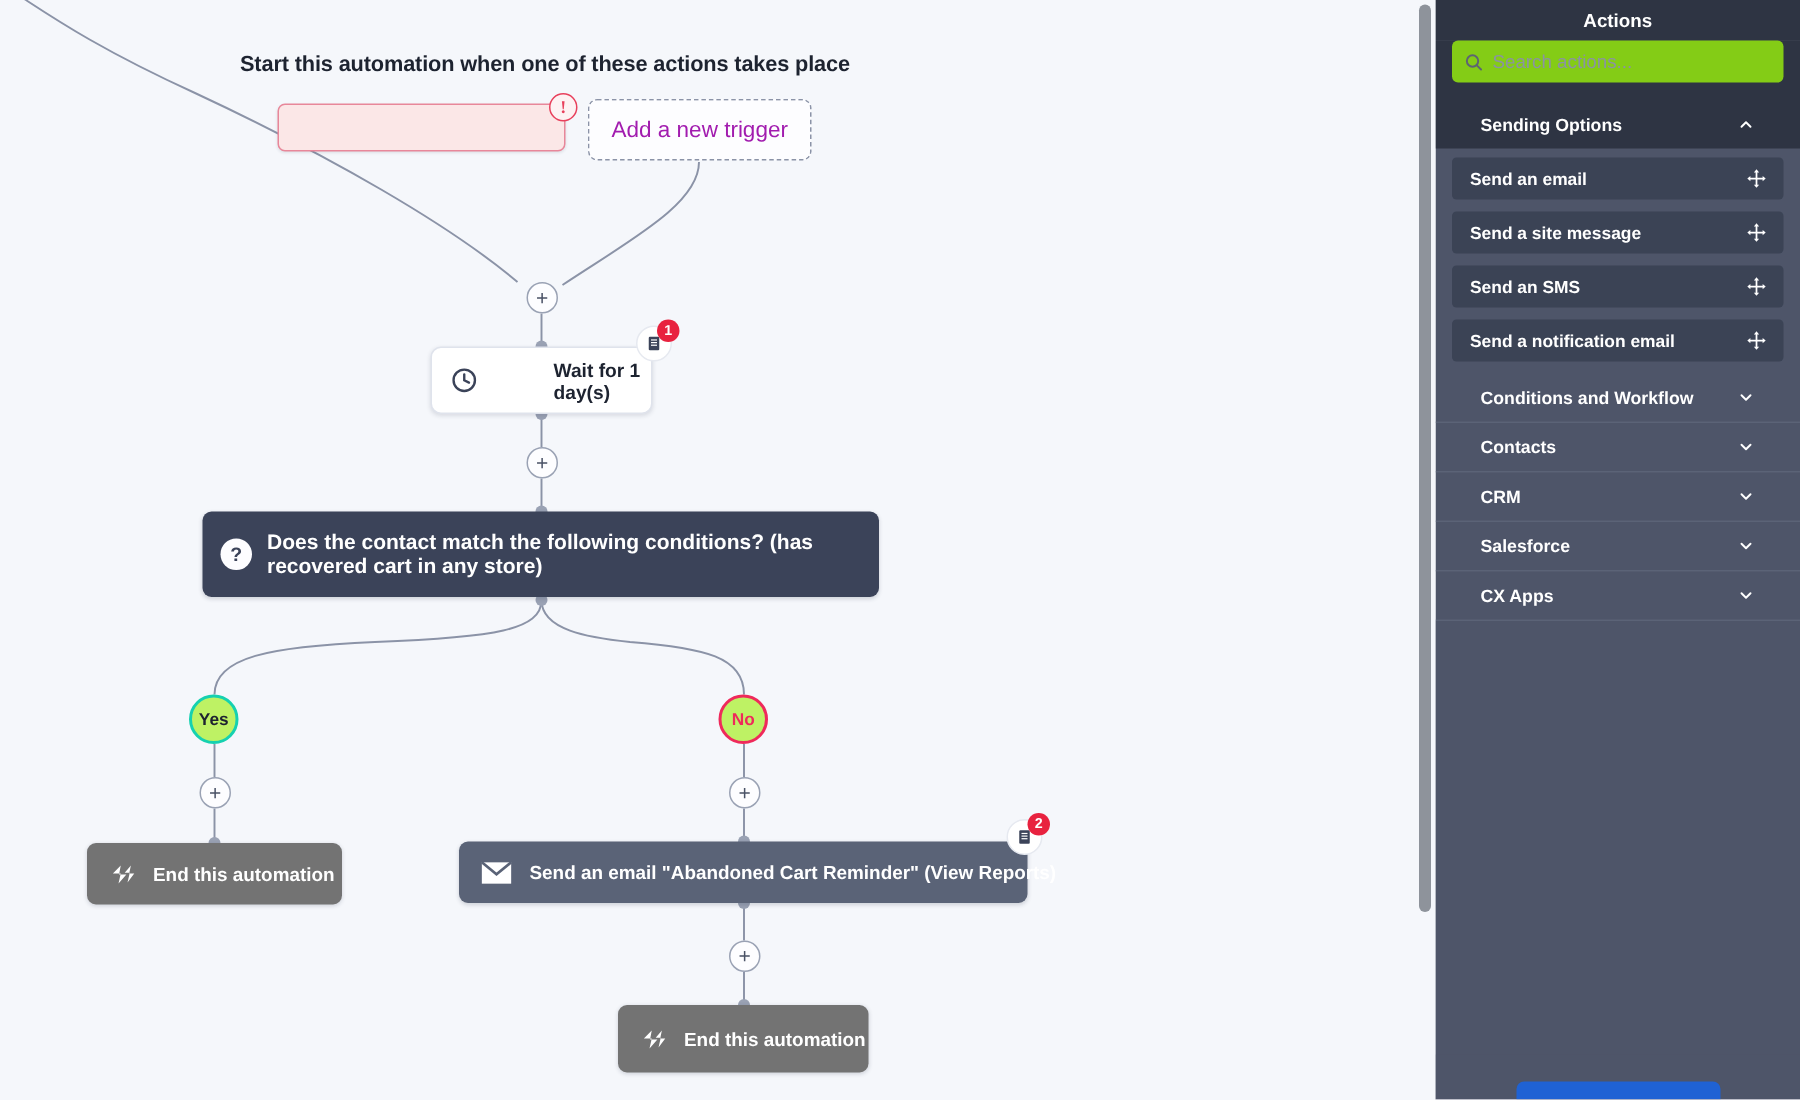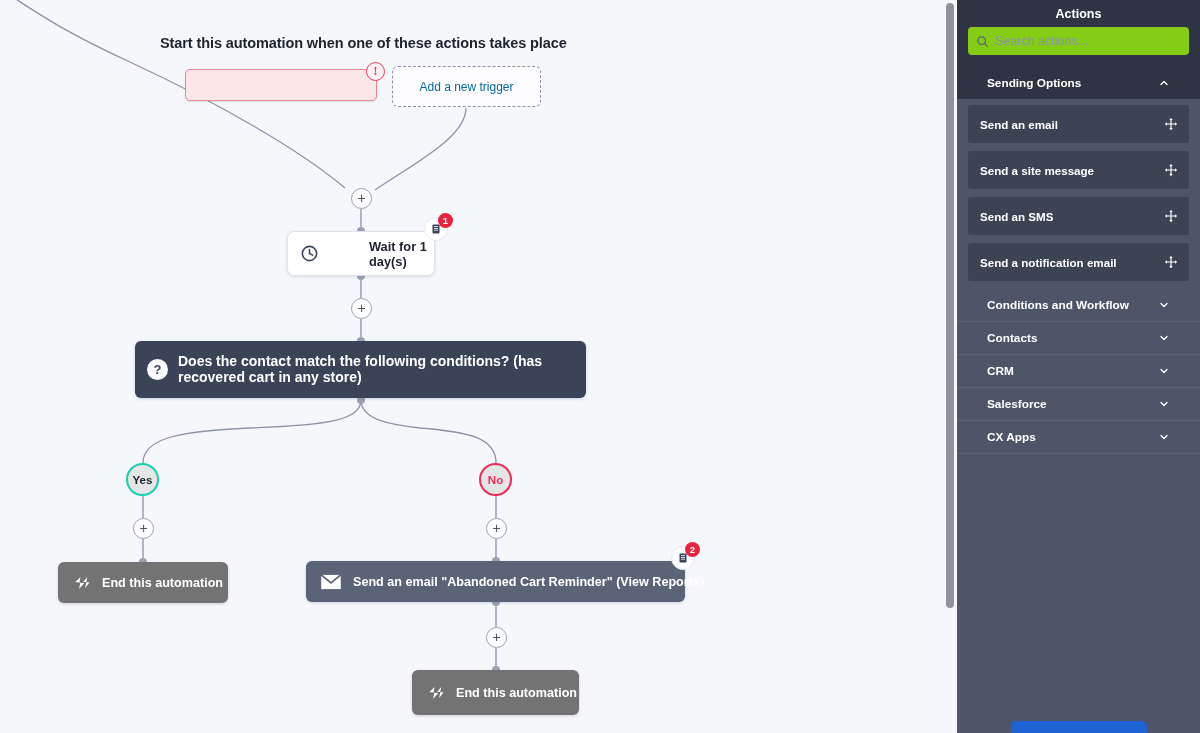--- a/index.html
+++ b/index.html
@@ -76,22 +76,22 @@
   #add-trigger {
     position: absolute;
     left: 392px; top: 66px;
     width: 149px; height: 41px;
     background: #fdfdff;
     border: 1.6px dashed #8b93a7;
     border-radius: 6px;
     display: flex;
     align-items: center;
     justify-content: center;
-    font-size: 12px;
-    color: #0369a1;
+    font-size: 15px;
+    color: #a21caf;
     cursor: pointer;
   }
 
   
   .plus {
     position: absolute;
     width: 21px; height: 21px;
     border-radius: 50%;
     background: #fdfdff;
     border: 1.3px solid #9aa2b4;
@@ -186,21 +186,21 @@
     white-space: nowrap;
   }
   #end-node-yes  { left: 58px;  top: 562px; width: 170px; height: 41px; }
   #end-node-no   { left: 412px; top: 670px; width: 167px; height: 45px; }
 
   
   .branch-pill {
     position: absolute;
     width: 33px; height: 33px;
     border-radius: 50%;
-    background: #e5e5e5;
+    background: #bef264;
     display: flex;
     align-items: center;
     justify-content: center;
     font-size: 11.5px;
     font-weight: bold;
     z-index: 4;
     cursor: pointer;
   }
   #branch-yes {
     left: 126px; top: 463px;
@@ -332,21 +332,21 @@
     font-size: 11.8px;
     font-weight: bold;
     cursor: pointer;
     border-bottom: 1px solid #5b6377;
   }
   .group-header.expanded { background: #2e3443; border-bottom: 0; }
 
   .group-body { padding: 6px 11px 8px 11px; }
 
   .action-item {
-    height: 38px;
+    height: 28px;
     margin-bottom: 8px;
     background: #3b4355;
     border-radius: 3px;
     display: flex;
     align-items: center;
     justify-content: space-between;
     padding: 0 11px 0 12px;
     color: #ffffff;
     font-size: 11.6px;
     font-weight: bold;

